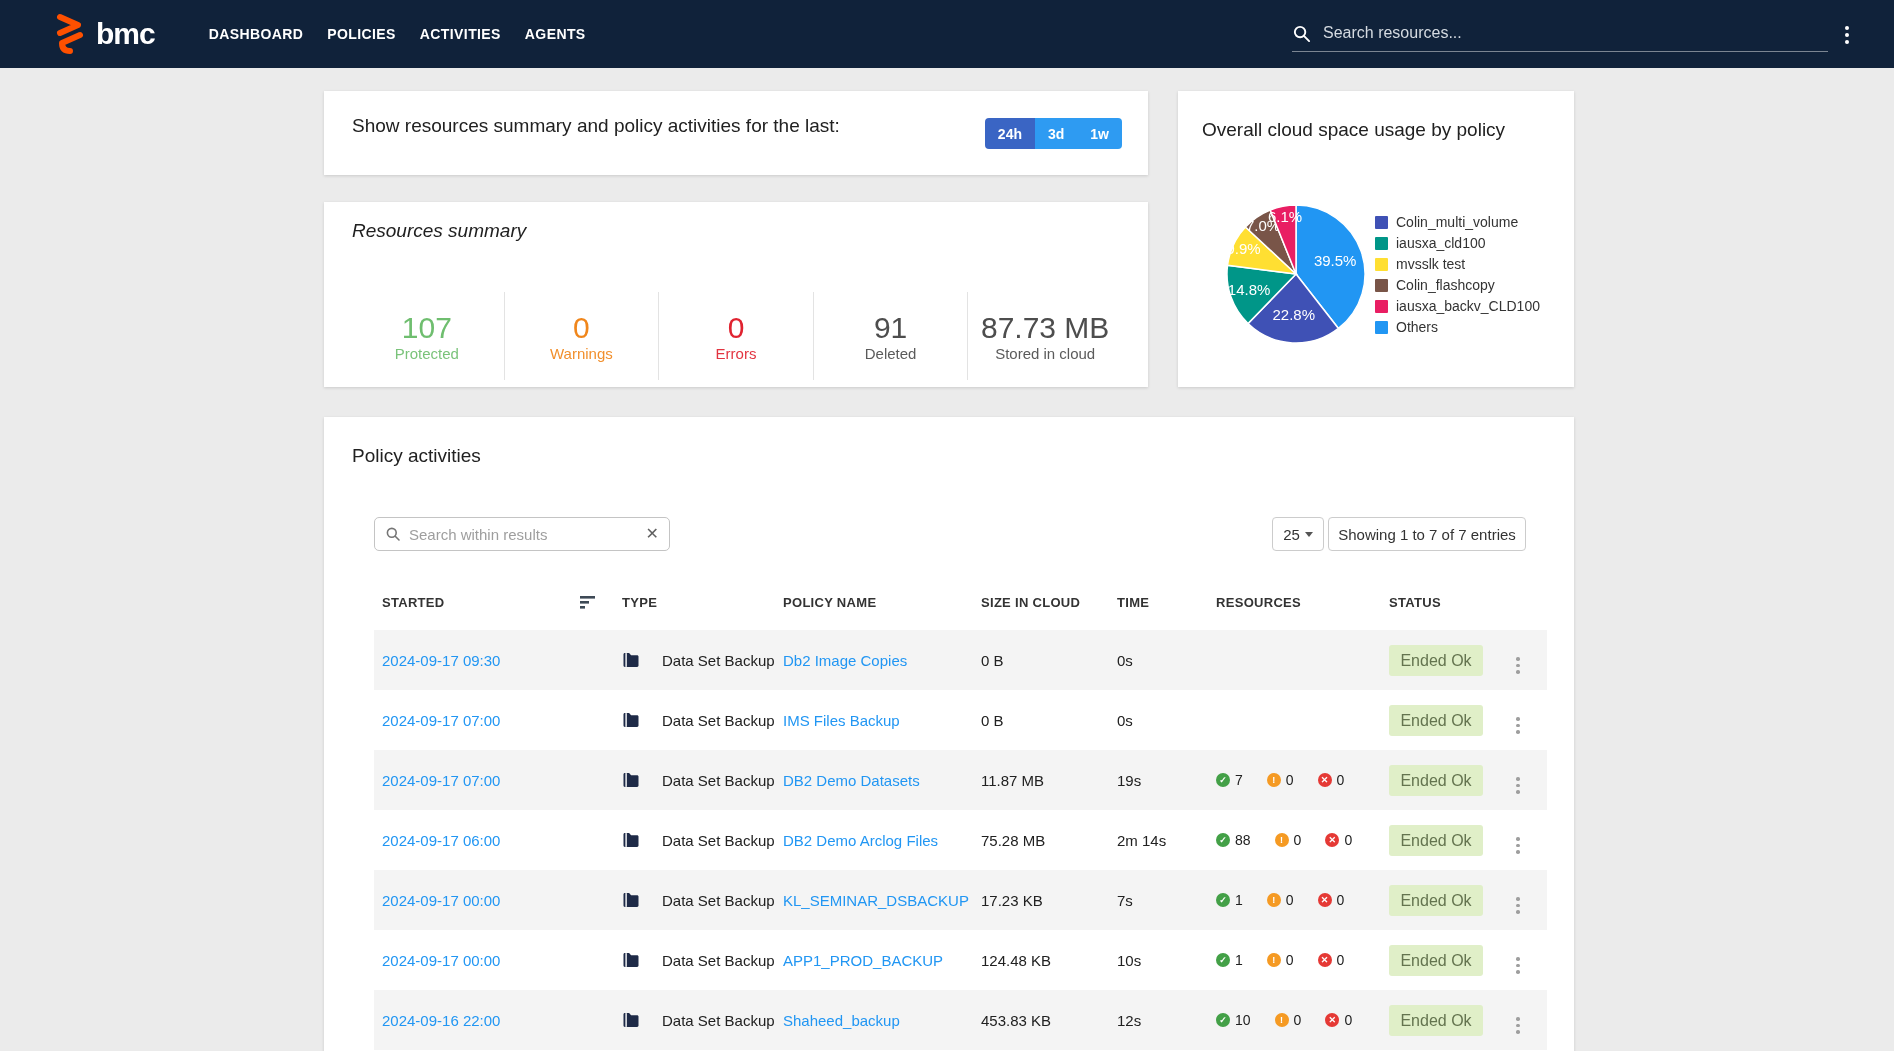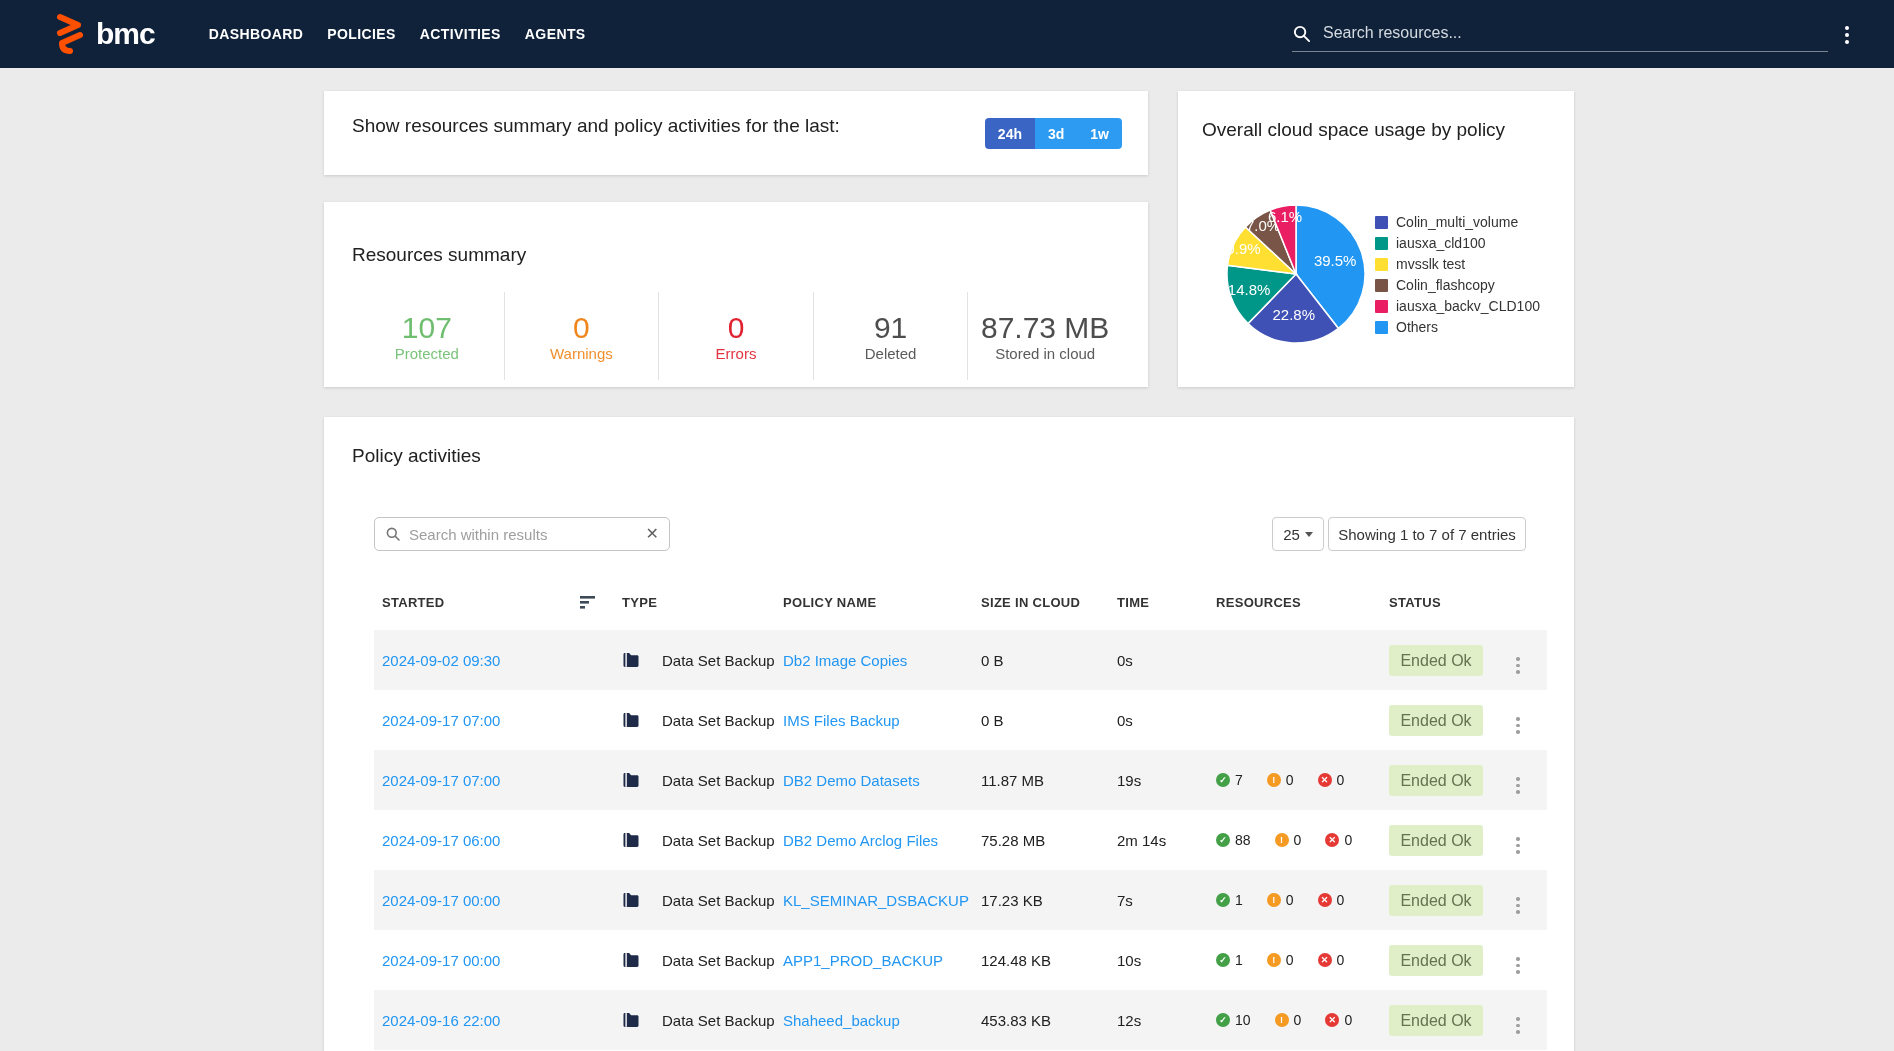--- a/index.html
+++ b/index.html
@@ -62,21 +62,21 @@
 
   
   #card-pie .card-title { position:absolute; left:24px; top:28px; }
   #pie-svg { position:absolute; left:23px; top:88px; }
   .legend { position:absolute; left:197px; top:123px; }
   .legend-item { display:flex; align-items:center; margin-bottom:5px; cursor:pointer; }
   .legend-swatch { width:13px; height:13px; border-radius:1px; margin-right:8px; flex:0 0 auto; }
   .legend-label { font-size:14px; color:#333; white-space:nowrap; }
 
   
-  #card-summary .card-title { position:absolute; left:28px; top:42px; }
+  #card-summary .card-title { position:absolute; left:28px; top:18px;font-style:italic; }
   .stats { position:absolute; left:26px; right:26px; top:90px; height:88px; display:flex; }
   .stat { flex:1; display:flex; flex-direction:column; align-items:center; justify-content:center; border-left:1px solid #E3E3E3; }
   .stat:first-child { border-left:none; }
   .stat-value { font-size:30px; }
   .stat-label { font-size:15px; opacity:.92; }
 
   
   #card-activities .card-title { position:absolute; left:28px; top:28px; }
   .search-box {
     position:absolute; left:50px; top:100px; width:296px; height:34px;
@@ -271,21 +271,21 @@
         <div class="hcell">TYPE</div>
         <div class="hcell">POLICY NAME</div>
         <div class="hcell">SIZE IN CLOUD</div>
         <div class="hcell">TIME</div>
         <div class="hcell">RESOURCES</div>
         <div class="hcell">STATUS</div>
         <div class="hcell"></div>
       </div>
     <div id="tbody">
         <div class="trow striped">
-          <div class="c-started">2024-09-02 09:30</div>
+          <div class="c-started">2024-09-17 09:30</div>
           <div class="c-type">
             <svg viewBox="0 0 18 16" width="18" height="16">
               <path d="M1.5 2.5 c0-.8.6-1.4 1.4-1.4 h4.2 l2 2.2 h6 c.8 0 1.4.6 1.4 1.4 v8.8 c0 .8-.6 1.4-1.4 1.4 H2.9 c-.8 0-1.4-.6-1.4-1.4 z" fill="#1E2A47"></path>
               <rect x="3.4" y="1.1" width="1.4" height="13.8" fill="#fff"></rect>
             </svg>
             <span>Data Set Backup</span>
           </div>
           <div class="c-policy">Db2 Image Copies</div>
           <div class="c-size">0 B</div>
           <div class="c-time">0s</div>

